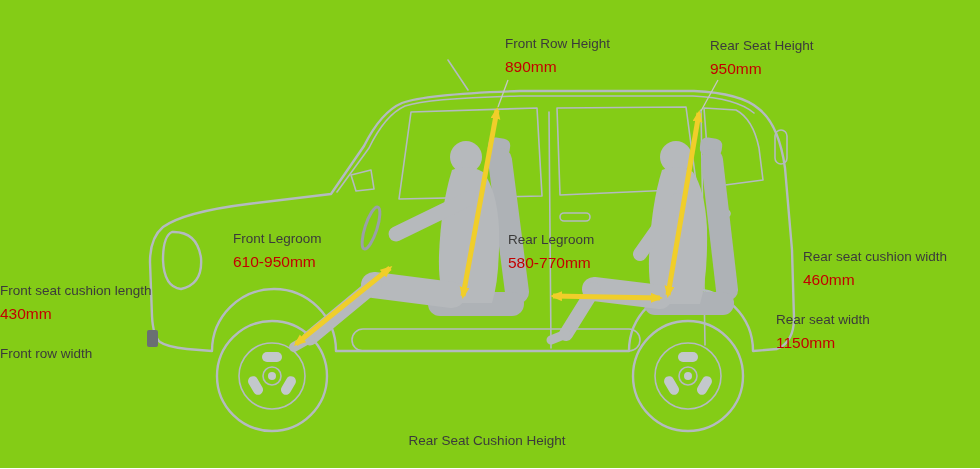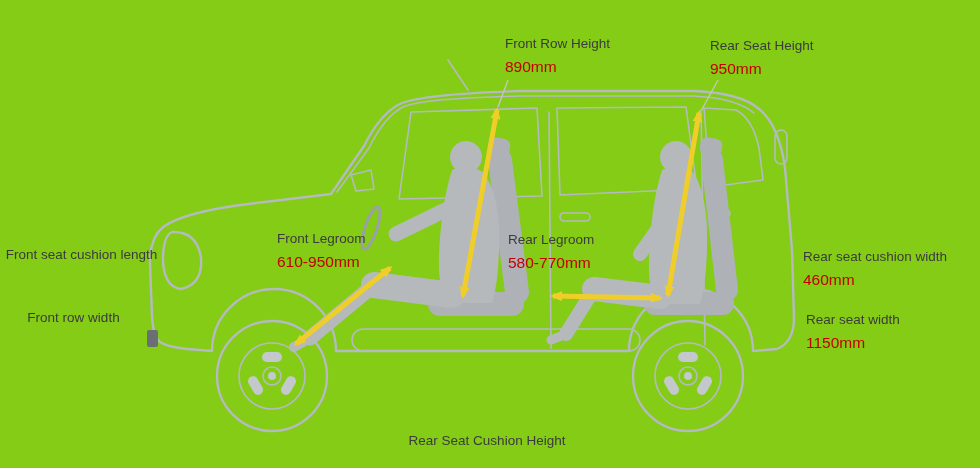--- a/index.html
+++ b/index.html
@@ -27,21 +27,21 @@
   .seat-fill{fill:var(--seat);stroke:none;}
   .seat-stroke{stroke:var(--seat);fill:none;stroke-linecap:round;}
   .slot-fill{fill:#c3c8cc;stroke:none;}
   .steer{stroke:#9aa0a6;stroke-width:3;fill:none;}
   .arrow-line{stroke:var(--arrow);stroke-width:5;fill:none;}
   .arrowhead{fill:var(--arrow);}
   .leader{stroke:#c6c6c6;stroke-width:1.3;fill:none;}
   .ann{position:absolute;white-space:nowrap;}
   .ann-label{font-size:13.5px;color:var(--label);line-height:1.15;}
   .ann-value{font-size:15.5px;font-weight:normal;color:var(--red);margin-top:6px;line-height:1.15;}
-  .align-right{text-align:center;}
+  .align-right{text-align:left;margin-top:36px;}
   .align-center{text-align:center;}
 </style>
 </head>
 <body>
 
 <div class="stage">
 
   <svg width="980" height="469" viewBox="0 0 980 469">
     <defs>
       <marker id="ah" markerWidth="14" markerHeight="12" refX="9" refY="5" orient="auto-start-reverse" markerUnits="userSpaceOnUse">
@@ -128,44 +128,45 @@
   <div class="ann" style="left:505px;top:36px;">
     <div class="ann-label">Front Row Height</div>
     <div class="ann-value">890mm</div>
   </div>
 
   <div class="ann" style="left:710px;top:38px;">
     <div class="ann-label">Rear Seat Height</div>
     <div class="ann-value">950mm</div>
   </div>
 
-  <div class="ann" style="left:233px;top:231px;margin-left:44px;">
+  <div class="ann" style="left:233px;top:231px;">
     <div class="ann-label">Front Legroom</div>
     <div class="ann-value">610-950mm</div>
   </div>
 
   <div class="ann" style="left:508px;top:232px;">
     <div class="ann-label">Rear Legroom</div>
     <div class="ann-value">580-770mm</div>
   </div>
 
   <div class="ann align-right" style="left:0px;top:247px;width:163px;">
     <div class="ann-label">Front seat cushion length</div>
+    <div class="ann-value">430mm</div>
   </div>
 
   <div class="ann align-right" style="left:0px;top:310px;width:147px;">
     <div class="ann-label">Front row width</div>
   </div>
 
   <div class="ann" style="left:803px;top:249px;">
     <div class="ann-label">Rear seat cushion width</div>
     <div class="ann-value">460mm</div>
   </div>
 
-  <div class="ann" style="left:806px;top:312px;">
+  <div class="ann" style="left:776px;top:312px;">
     <div class="ann-label">Rear seat width</div>
     <div class="ann-value">1150mm</div>
   </div>
 
   <div class="ann align-center" style="left:398px;top:390px;width:178px;margin-top:43px;">
     <div class="ann-label">Rear Seat Cushion Height</div>
   </div>
 
 </div>
 

